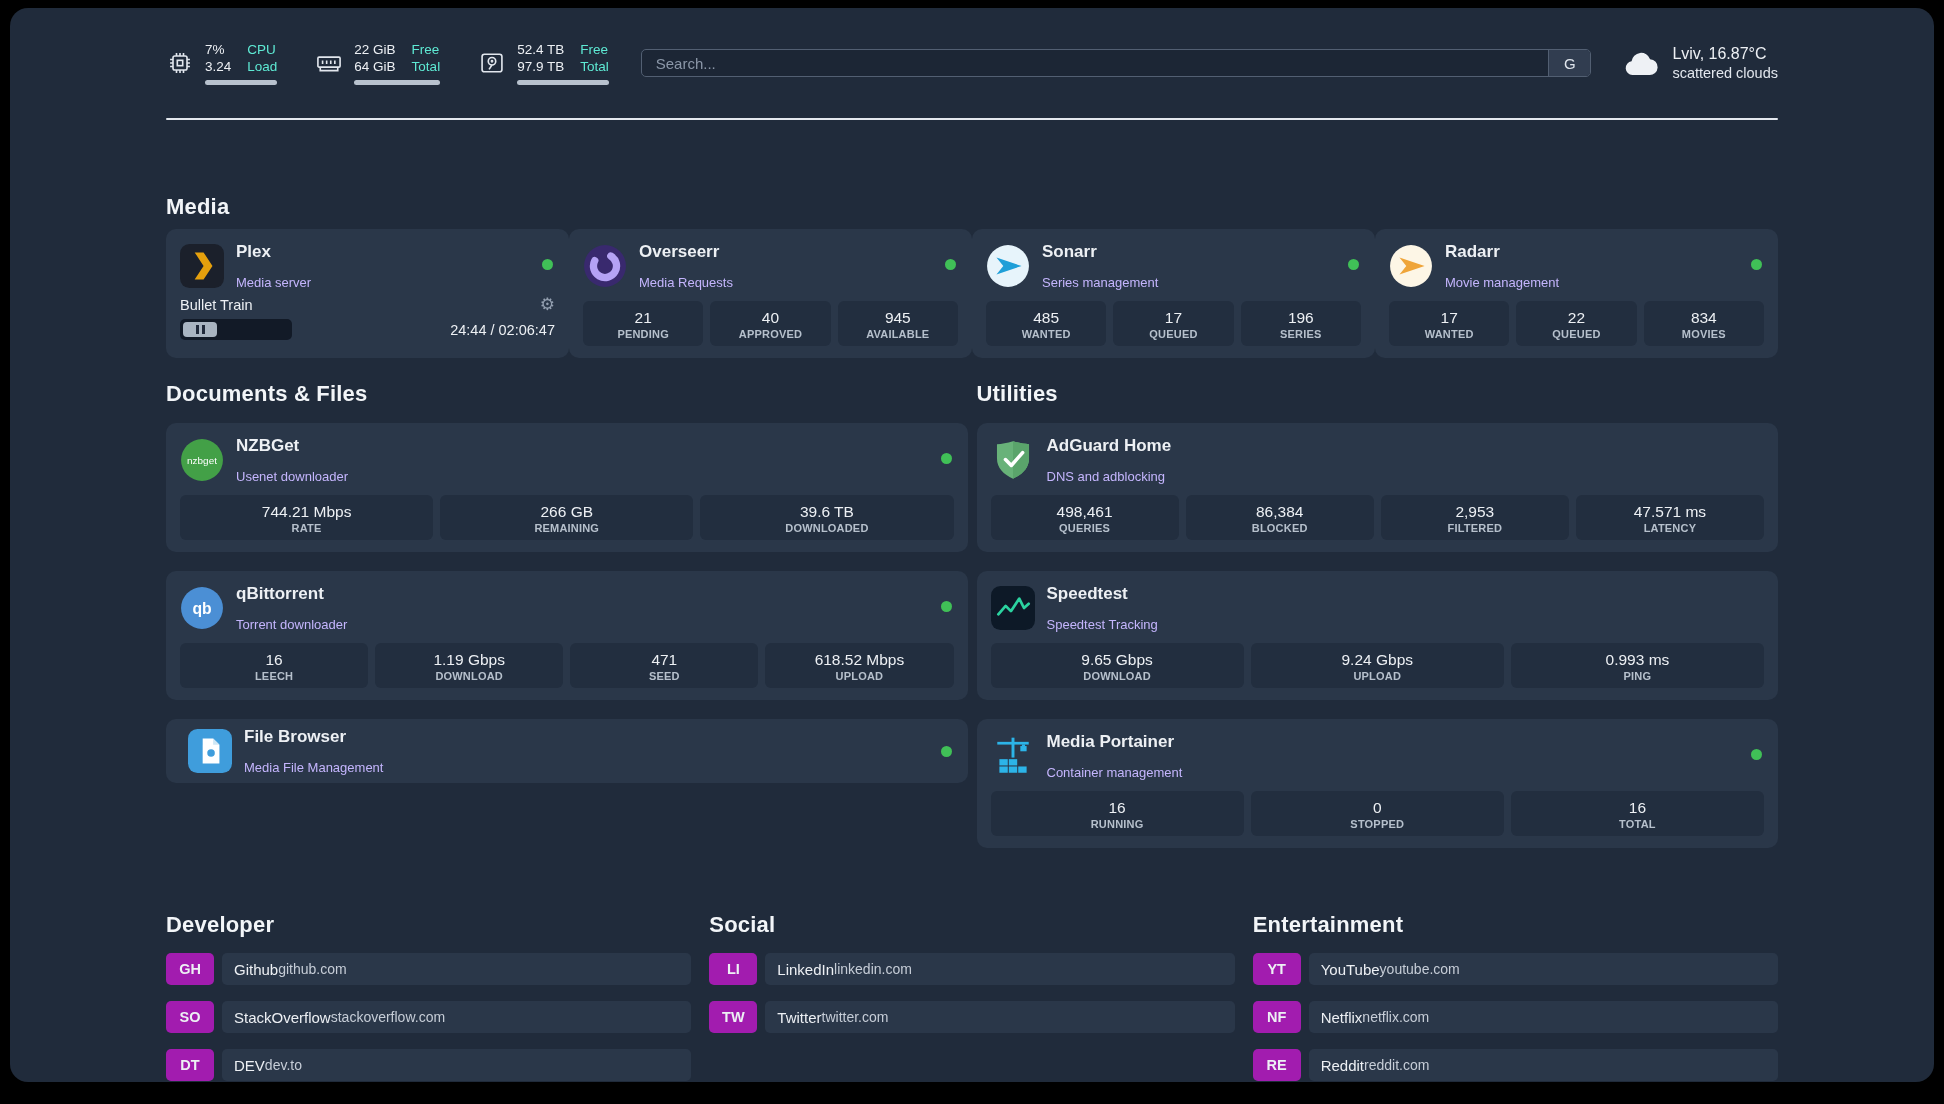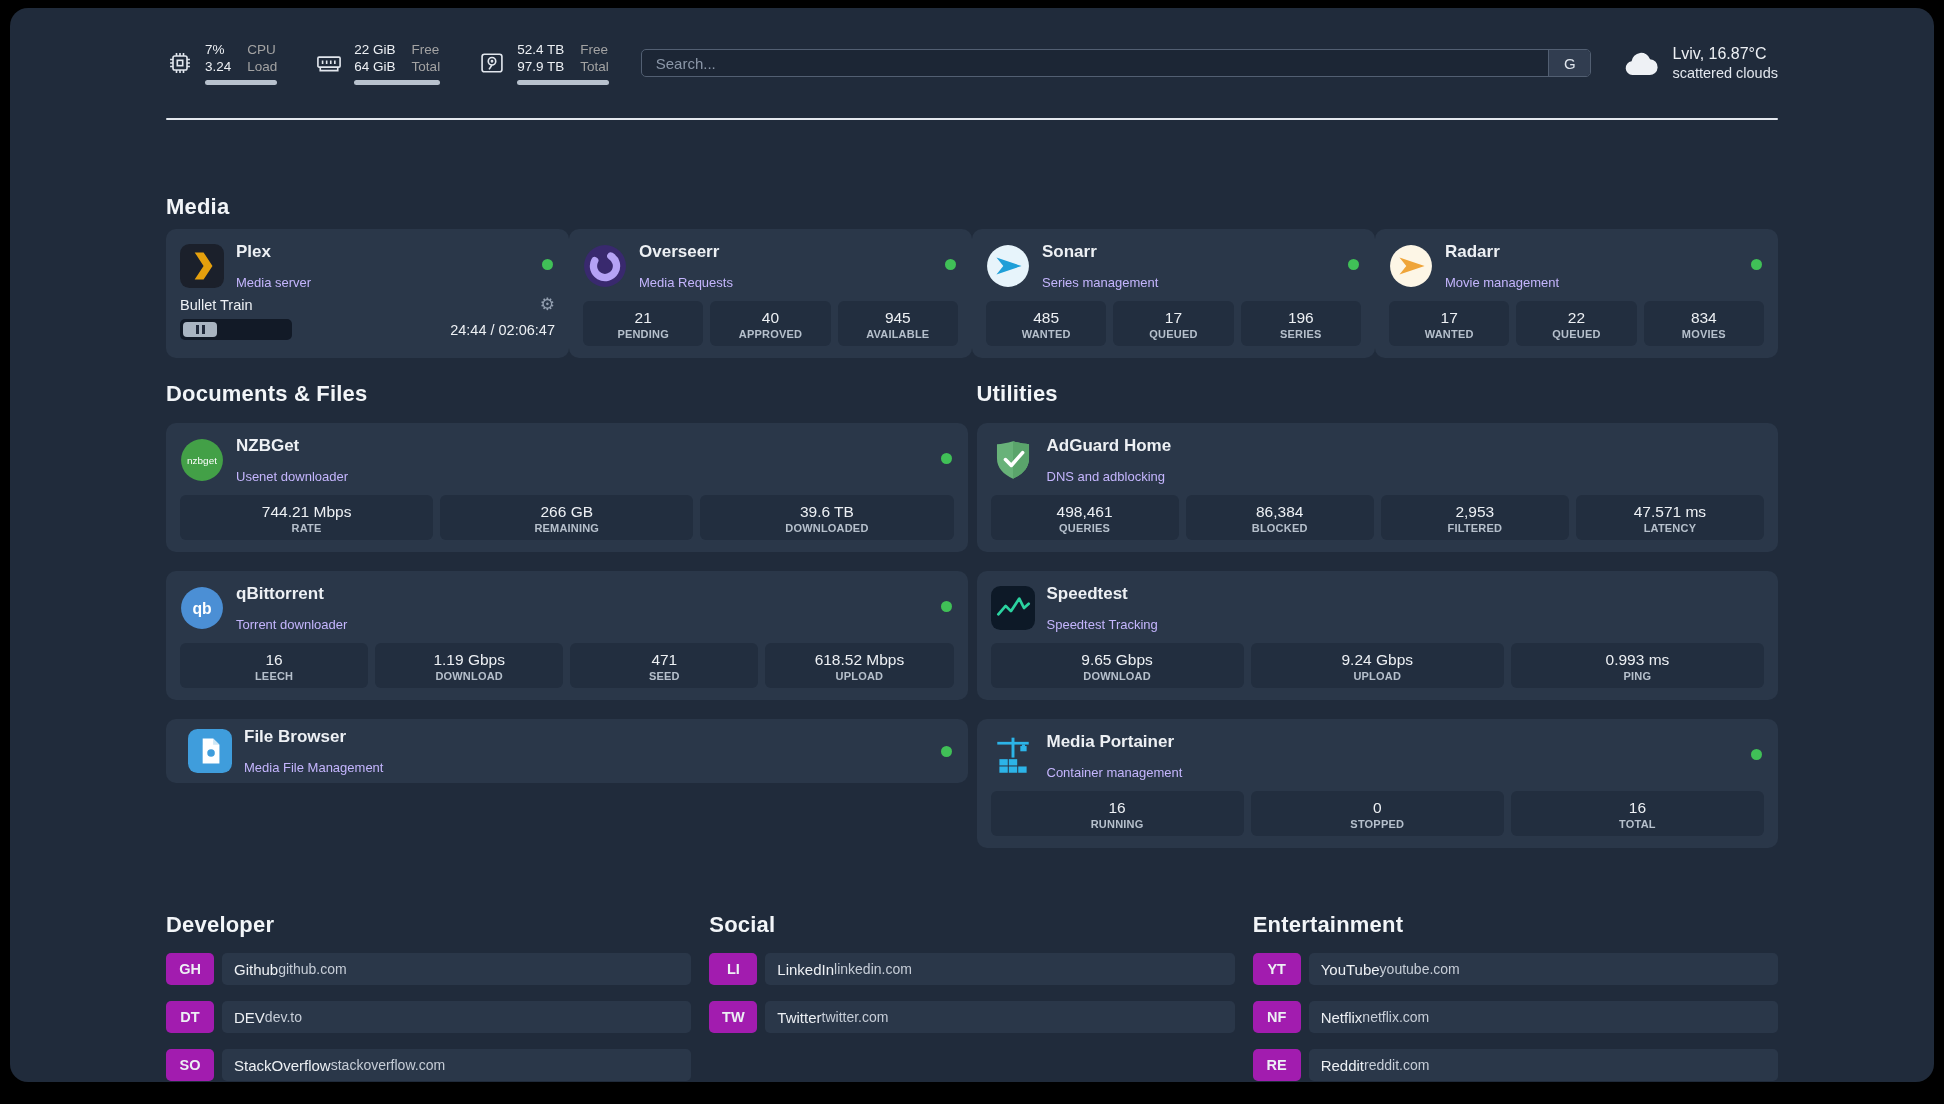--- a/index.html
+++ b/index.html
@@ -8,21 +8,21 @@
   .app{position:absolute;left:10px;top:8px;right:10px;bottom:22px;background:#202b3b;border-radius:18px;overflow:hidden}
   .content{width:1612px;margin:0 auto;padding-top:33px}
 
   
   .topbar{display:flex;align-items:center;margin-bottom:33px}
   .sysstats{display:flex;gap:38px;align-items:center}
   .sysstat{display:flex;gap:11px;align-items:center}
   .sys-icon{width:28px;height:28px;flex:none}
   .sys-cols{display:flex;gap:16px}
   .sys-col{display:flex;flex-direction:column;font-size:13.5px;line-height:17px;white-space:nowrap}
-  .sys-col.labels{color:#a3a3a3}
+  .sys-col.labels{color:#5eead4}
   .sys-bar{height:5px;background:#b8c2ce;border-radius:3px;margin-top:5px}
   .search{flex:1;display:flex;align-items:stretch;height:28px;margin:0 30px 0 32px;border:1px solid #525f72;border-radius:5px;background:#1c2635;overflow:hidden}
   .search input{flex:1;background:transparent;border:0;outline:0;color:#edf0f4;font-size:15px;padding:0 14px;font-family:inherit}
   .search input::placeholder{color:#8b97a8}
   .search-engine{width:42px;display:flex;align-items:center;justify-content:center;background:#313d50;border-left:1px solid #525f72;font-size:15px;color:#dfe5ec;cursor:pointer}
   .weather{display:flex;align-items:center;gap:11px}
   .weather-icon{width:40px;height:32px;flex:none}
   .weather-loc{font-size:16px;line-height:20px}
   .weather-cond{font-size:14.5px;line-height:18px;color:#e2e7ee}
   .divider{border-top:2px solid #e3e8ee;border-radius:2px}
@@ -501,31 +501,31 @@
         <h2 class="sec">Developer</h2>
         <div class="bm-rows">
           <div class="bm-row">
             <span class="bm-abbr">GH</span>
             <span class="bm-bar">
               <span class="bm-name">Github</span>
               <span class="bm-url">github.com</span>
             </span>
           </div>
           <div class="bm-row">
+            <span class="bm-abbr">SO</span>
+            <span class="bm-bar">
+              <span class="bm-name">StackOverflow</span>
+              <span class="bm-url">stackoverflow.com</span>
+            </span>
+          </div>
+          <div class="bm-row">
             <span class="bm-abbr">DT</span>
             <span class="bm-bar">
               <span class="bm-name">DEV</span>
               <span class="bm-url">dev.to</span>
-            </span>
-          </div>
-          <div class="bm-row">
-            <span class="bm-abbr">SO</span>
-            <span class="bm-bar">
-              <span class="bm-name">StackOverflow</span>
-              <span class="bm-url">stackoverflow.com</span>
             </span>
           </div>
         </div>
       </div>
 
       <div class="bm-group">
         <h2 class="sec">Social</h2>
         <div class="bm-rows">
           <div class="bm-row">
             <span class="bm-abbr">LI</span>

